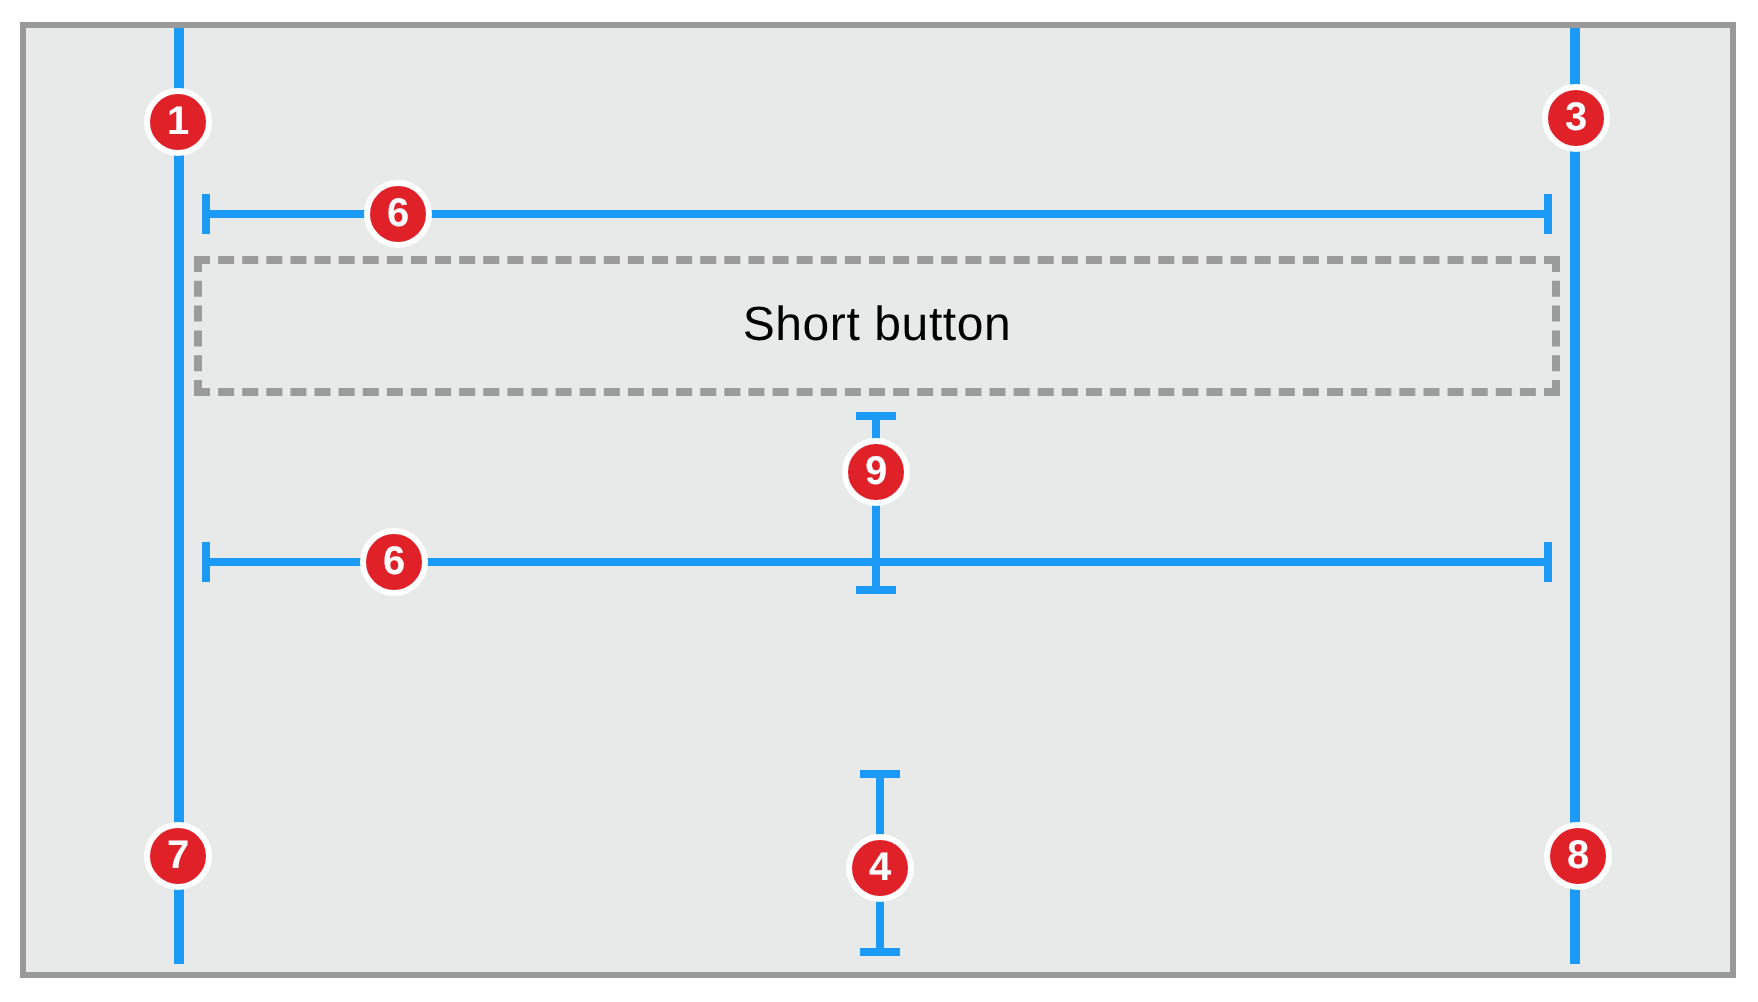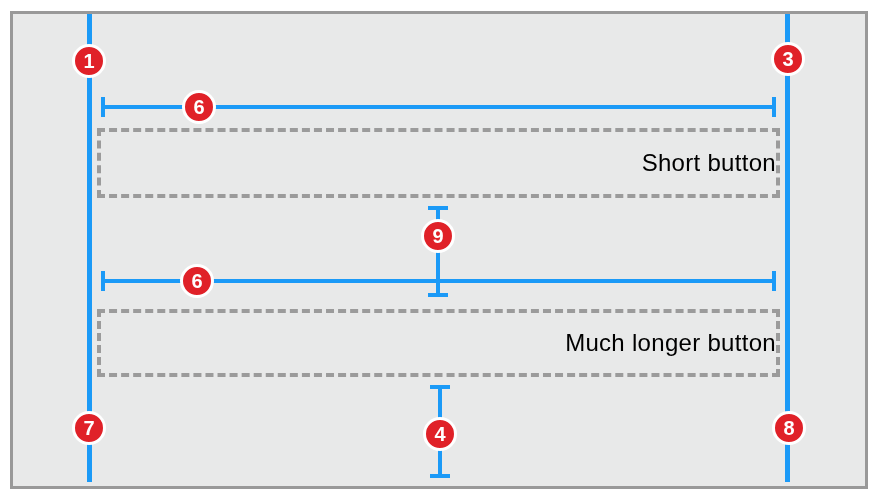--- a/index.html
+++ b/index.html
@@ -68,21 +68,21 @@
 
   
   .dashed-btn {
     position: absolute;
     left: 84px;
     width: 683px;
     box-sizing: border-box;
     border: 4px dashed #9b9b9b;
     display: flex;
     align-items: center;
-    justify-content: flex-end;
+    justify-content: center;
     background: transparent;
   }
   #btn-short  { top: 114px; height: 70px; }
   #btn-longer { top: 295px; height: 68px; }
   .btn-label {
     font-size: 24px;
     color: #000000;
     letter-spacing: 0.3px;
   }
 
@@ -136,23 +136,20 @@
       <div class="vbar"></div>
       <div class="caph b"></div>
     </div>
 
     <div class="meas-h" id="meas-width-bottom">
       <div class="capv l"></div>
       <div class="hbar"></div>
       <div class="capv r"></div>
     </div>
 
-    <div class="dashed-btn" id="btn-longer">
-      <span class="btn-label">Much longer button</span>
-    </div>
 
     <div class="meas-v" id="meas-spacing-bottom">
       <div class="caph t"></div>
       <div class="vbar"></div>
       <div class="caph b"></div>
     </div>
 
     <div class="badge" id="badge-1">1</div>
     <div class="badge" id="badge-3">3</div>
     <div class="badge" id="badge-6a">6</div>

